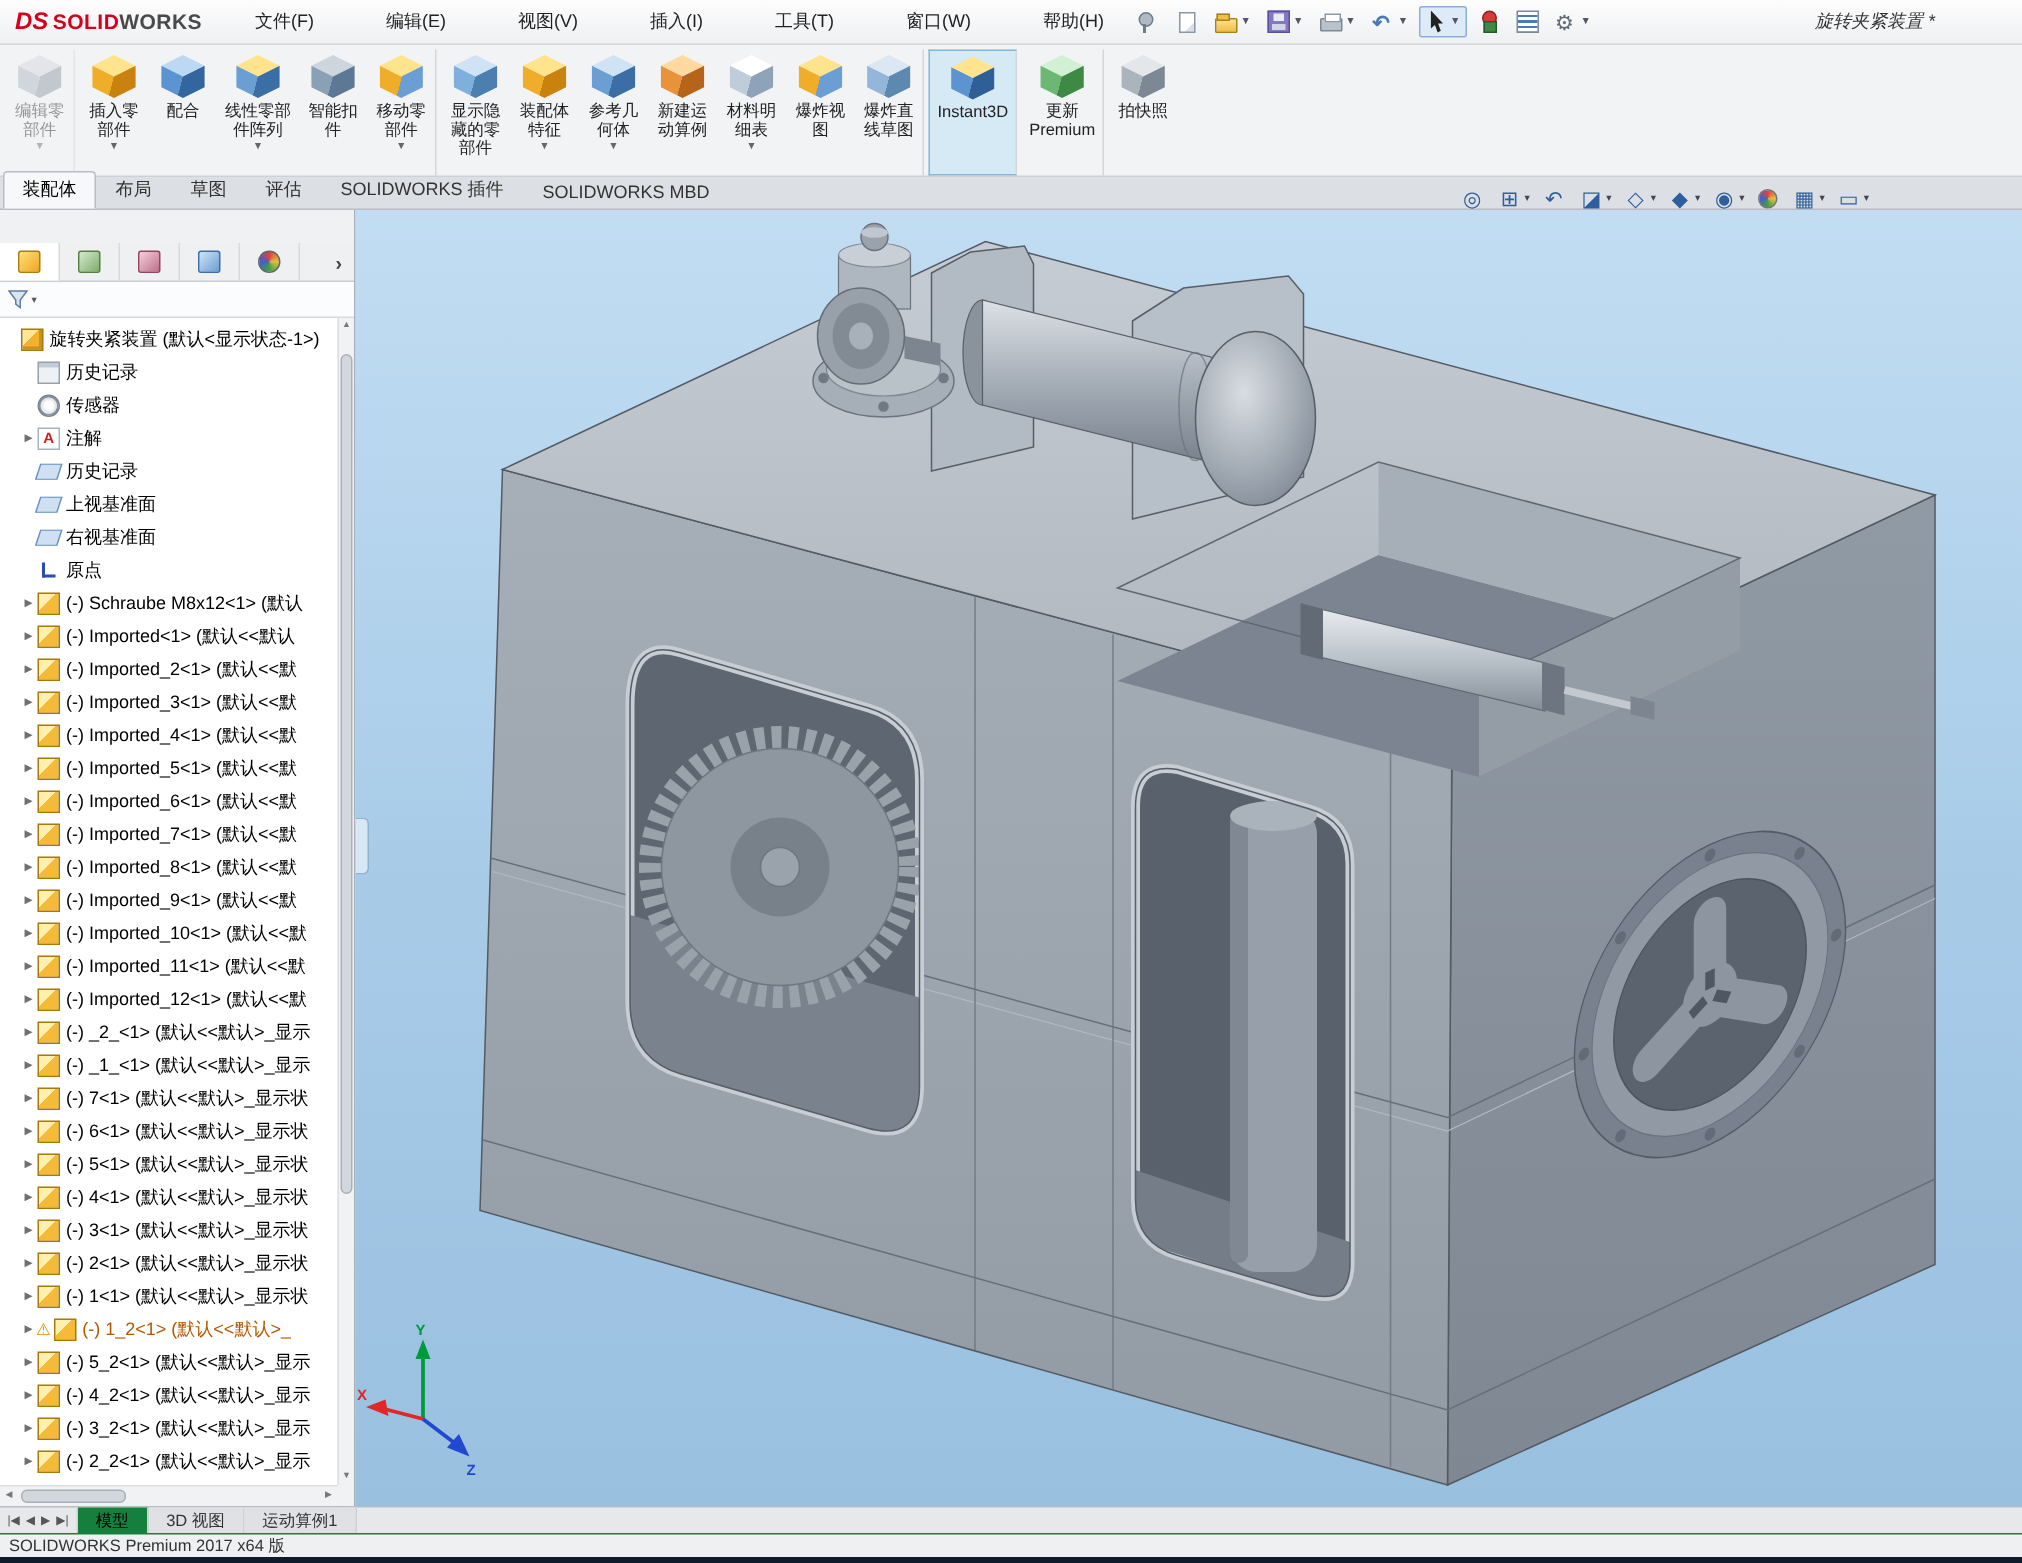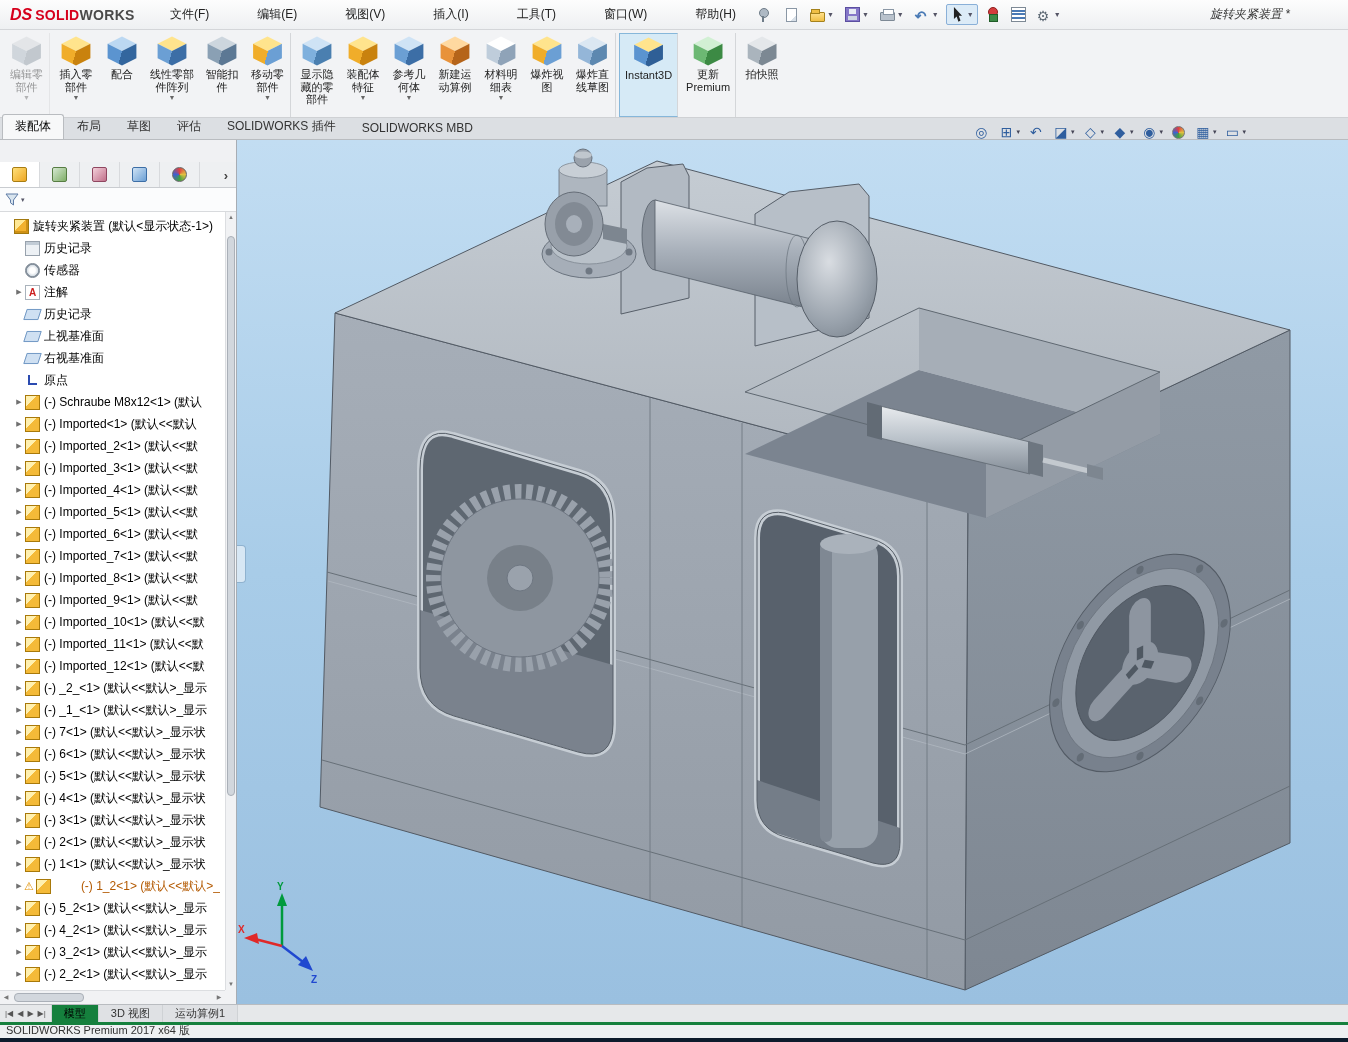--- a/index.html
+++ b/index.html
@@ -113,21 +113,21 @@
     border-bottom:1px solid #d8dadd; display:flex; align-items:center; padding-left:5px; gap:2px; }
   .fcaret { font-size:7px; color:#556; }
 
   .tree { position:absolute; top:72px; left:0; right:11px; bottom:14px; background:#fff; overflow:hidden; padding-top:3px; }
   .trow { height:22px; display:flex; align-items:center; font-size:12px; white-space:nowrap; padding-left:14px; color:#000; }
   .trow.root { padding-left:3px; }
   .trow .ar { width:10px; flex:none; text-align:center; font-size:7px; color:#707070; visibility:hidden; }
   .trow .ar.vis { visibility:visible; }
   .trow .wbadge { display:none; color:#e09000; font-size:11px; margin-right:1px; }
   .trow.warn .wbadge { display:inline; }
-  .trow.warn .tx { color:#b35900;margin-left:26px; }
+  .trow.warn .tx { color:#b35900; }
   .trow .ic { width:15px; height:15px; margin:0 4px 0 1px; flex:none; position:relative; }
   .trow .tx { overflow:hidden; }
   .ic.assembly { background:linear-gradient(135deg,#ffe894 42%,#f2b12e 42%); border:1px solid #a2790f;
     box-shadow:inset -2px -2px 0 #cf9115; }
   .ic.part { background:linear-gradient(135deg,#fff0b0 42%,#f4ba38 42%); border:1px solid #a8790a; }
   .ic.history { background:#edf1f5; border:1px solid #98a2ad; box-shadow:inset 0 3px 0 #c2ccd6; }
   .ic.sensors { background:radial-gradient(circle at 50% 50%,#fff 30%,#d7dee5 58%,#8a95a1 62%); border-radius:50%; border:1px solid #7a8591; }
   .ic.annotations { background:#fff; border:1px solid #aab3bc; }
   .ic.annotations::after { content:"A"; color:#cc2020; font-weight:bold; font-size:10px; line-height:13px; display:block; text-align:center; }
   .ic.plane { background:#cfe0f2; border:1px solid #6a92c0; transform:skewX(-18deg) scaleY(.72); }
@@ -152,21 +152,21 @@
     border:1px solid #8fb2cf; border-left:none; border-radius:0 4px 4px 0; z-index:5; }
 
   
   .doctabs { position:absolute; left:0; right:0; top:1004px; height:18px; background:#e6e8ea;
     border-top:1px solid #b9bcc0; display:flex; align-items:stretch; font-size:11px; }
   .dnav { display:flex; align-items:center; gap:4px; padding:0 5px; color:#555; font-size:8px; border-right:1px solid #cfd2d5; }
   .dtab { display:flex; align-items:center; padding:0 12px; border-right:1px solid #cfd2d5; color:#333; background:#dfe1e4; }
   .dtab.active { background:#15803d; color:#000; }
 
   .statusbar { position:absolute; left:0; right:0; top:1022px; height:16px; background:#eef0f2;
-    border-top:3px solid #15803d; font-size:11px; color:#333; display:flex; align-items:flex-end; padding-left:6px; }
+    border-top:1px solid #15803d; font-size:11px; color:#333; display:flex; align-items:flex-start; padding-left:6px; }
   .taskbar { position:absolute; left:0; right:0; top:1038px; height:4px; background:#0d1b2c; }
 </style>
 </head>
 <body>
 
 <div class="app">
 
   <div class="menubar">
     <div class="logo">
       <span class="logo-mark">DS</span>

